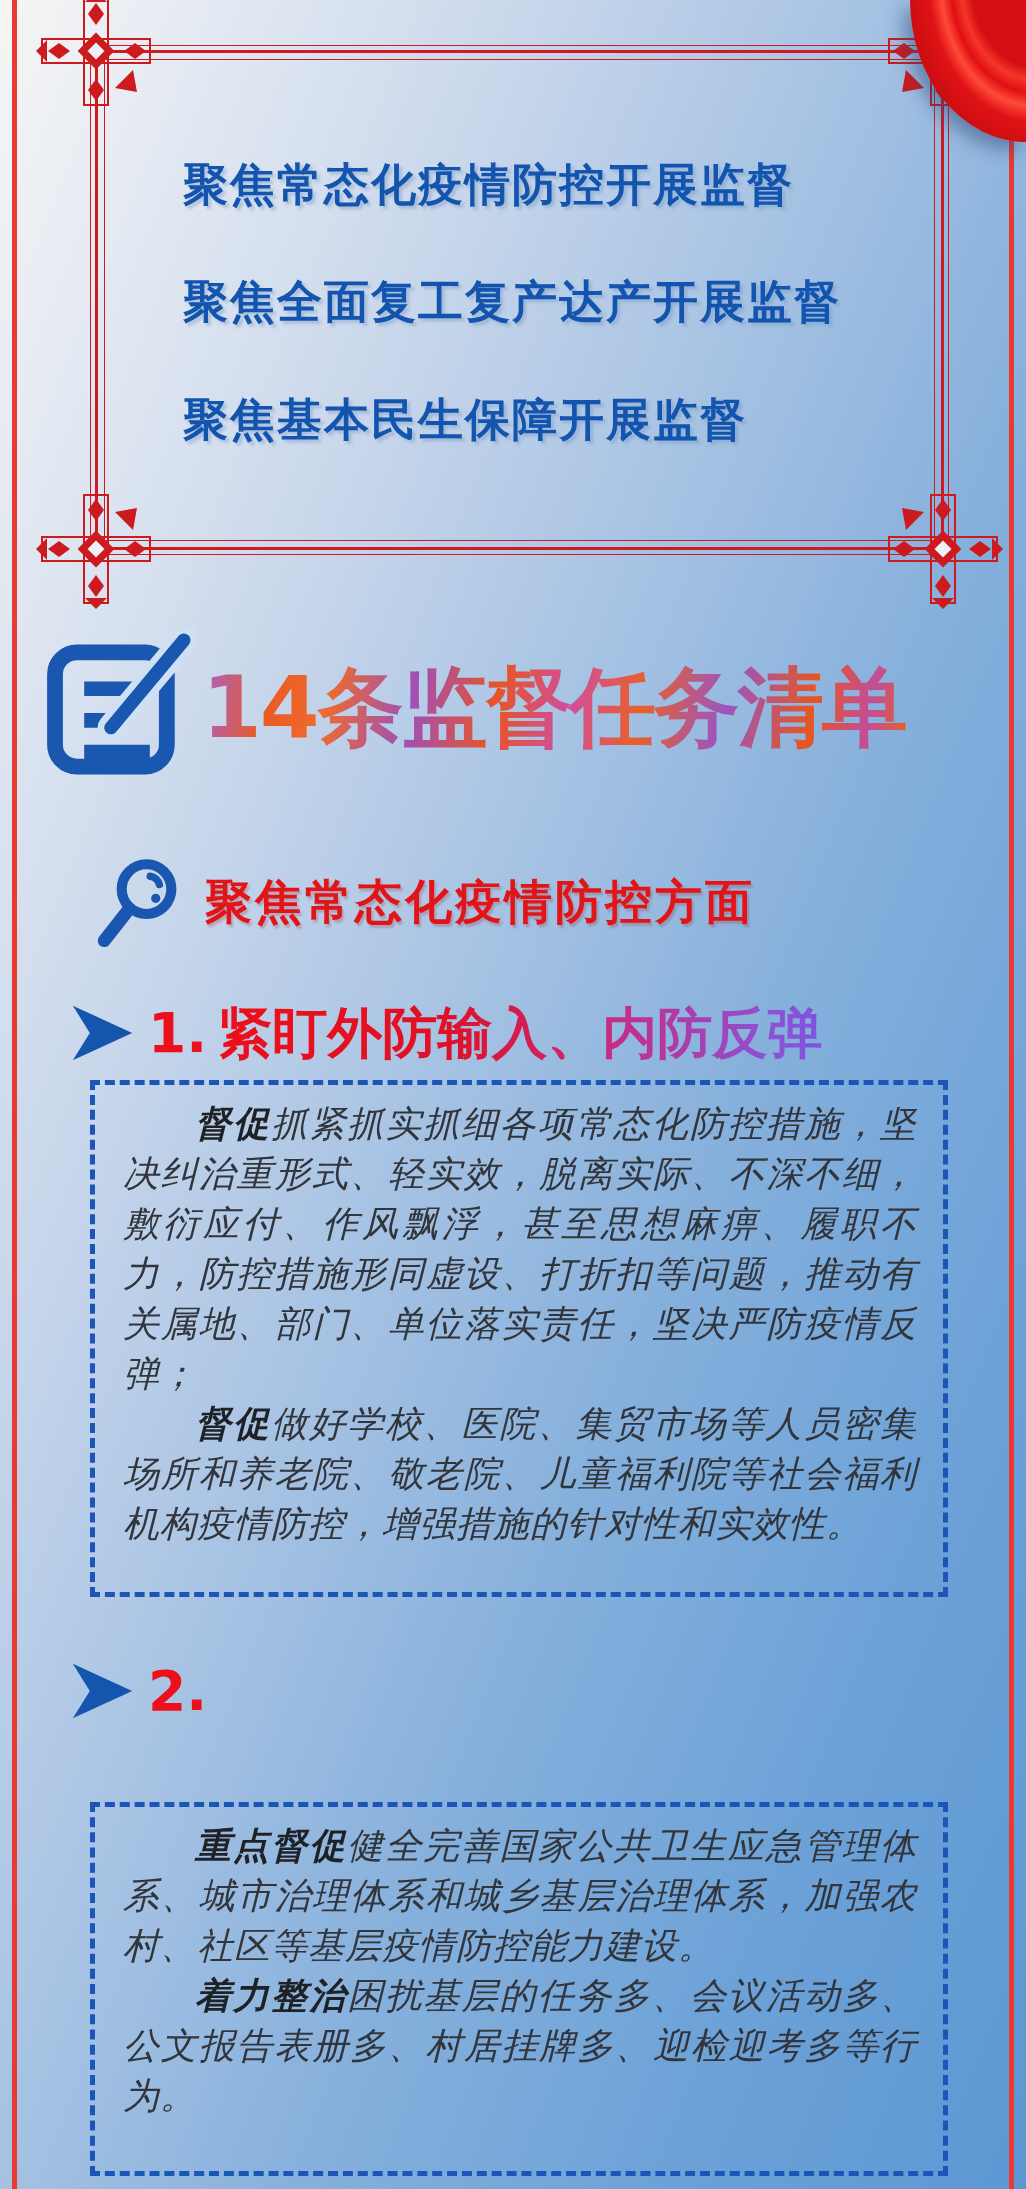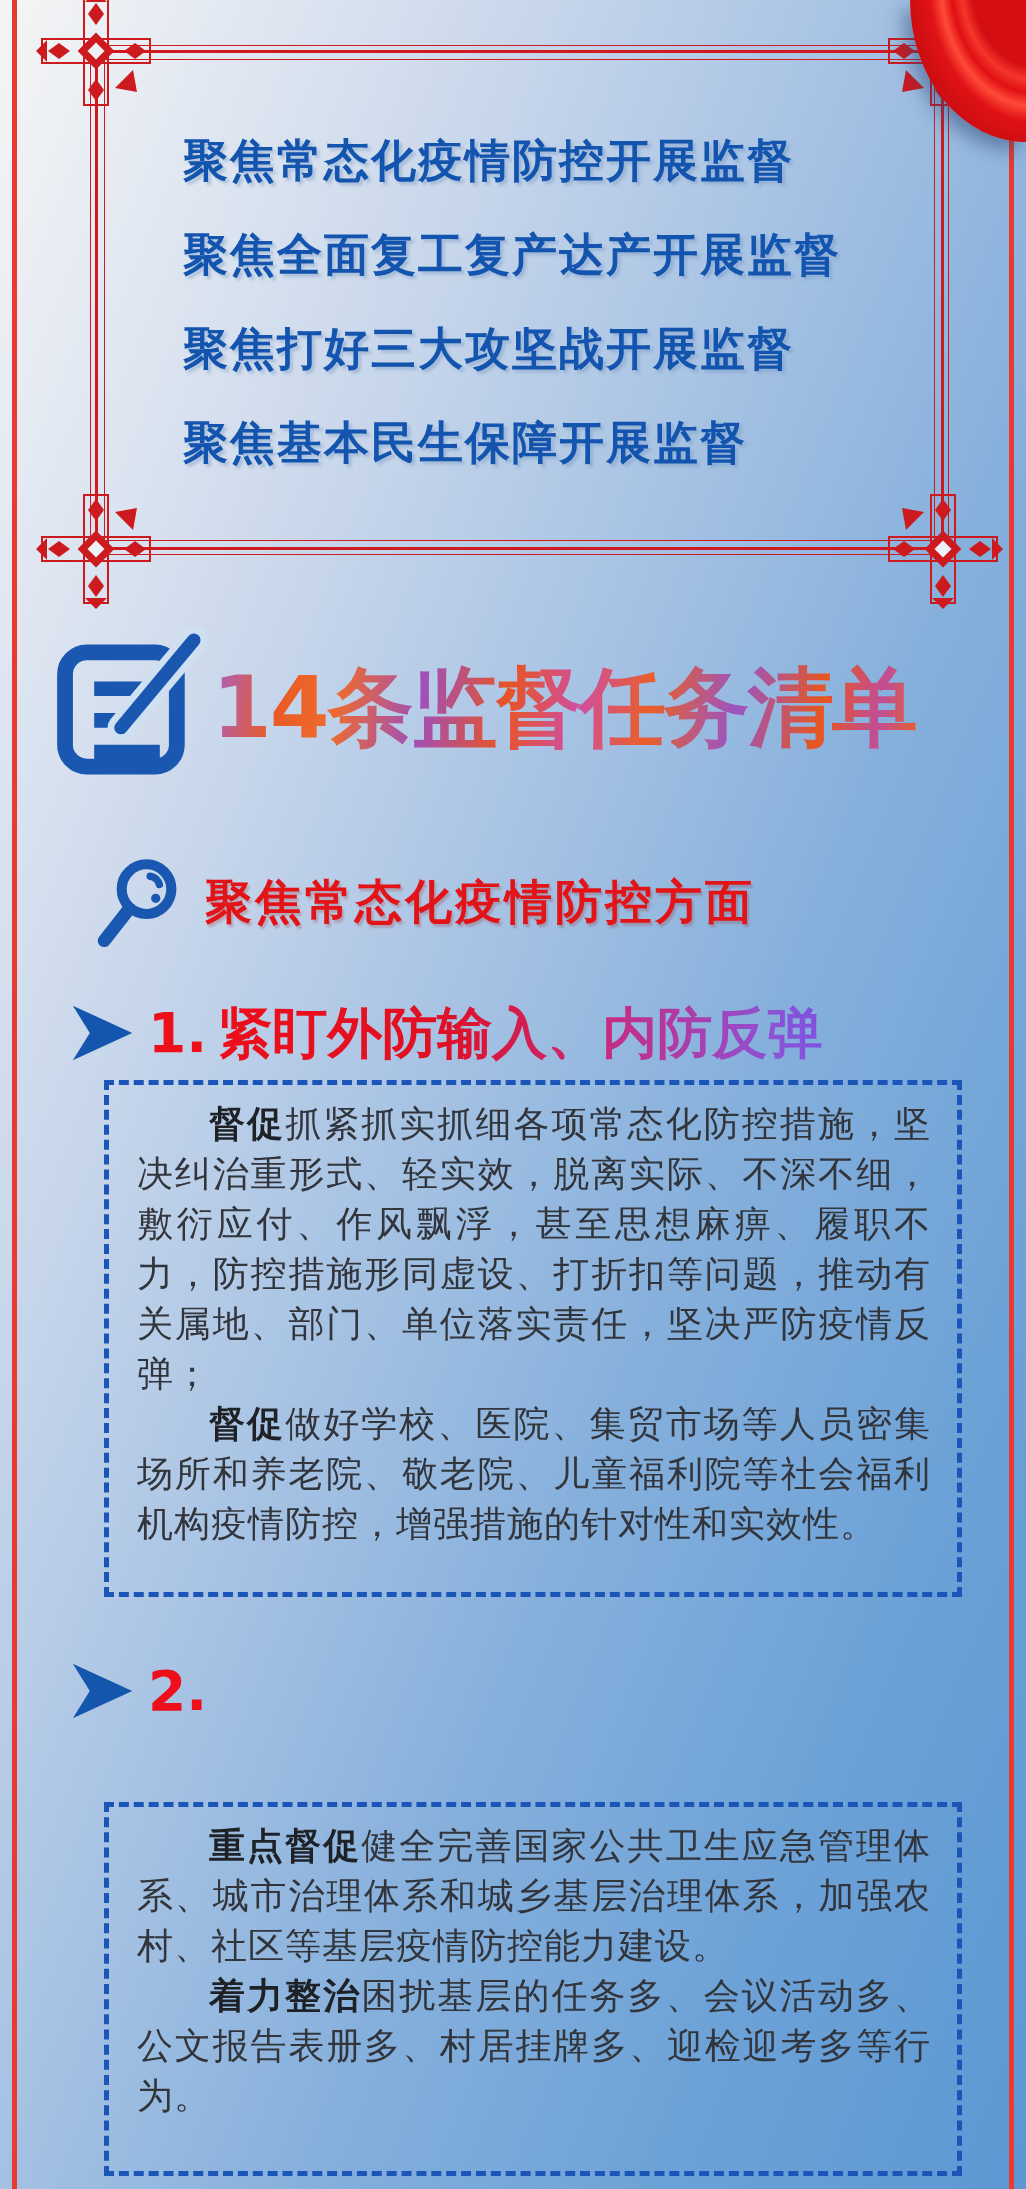--- a/index.html
+++ b/index.html
@@ -31,21 +31,21 @@
     font-size:45px;letter-spacing:2px;color:#1254ae;white-space:nowrap;
     text-shadow:3px 3px 3px rgba(110,145,190,.4);}
 
   .orn{position:absolute;width:120px;height:120px;z-index:3;}
   .orn.tl{left:-62px;top:-62px;}
   .orn.tr{right:-62px;top:-62px;transform:rotate(90deg);}
   .orn.br{right:-62px;bottom:-62px;transform:rotate(180deg);}
   .orn.bl{left:-62px;bottom:-62px;transform:rotate(270deg);}
 
   
-  .title-row{position:absolute;left:48px;top:628px;display:flex;align-items:center;z-index:2;}
+  .title-row{position:absolute;left:38px;top:628px;display:flex;align-items:center;z-index:2;}
   .edit-icon{width:158px;height:158px;flex:0 0 auto;}
   .big-title{font-size:86px;font-weight:900;letter-spacing:-2px;line-height:1;
     margin-left:6px;white-space:nowrap;
     background:linear-gradient(100deg,#a861c8 0%,#ea5b24 10%,#ef6b2d 18%,#a050b8 30%,#e85425 42%,#cf4f9e 52%,#ea5f28 62%,#9a55c2 74%,#e8551f 86%,#c14e96 94%,#ea5f28 100%);
     -webkit-background-clip:text;background-clip:text;color:transparent;}
 
   
   .focus-row{position:absolute;left:95px;top:852px;display:flex;align-items:center;z-index:2;}
   .mag-icon{width:92px;height:100px;flex:0 0 auto;}
   .focus-text{margin-left:18px;font-family:"DejaVu Serif","Liberation Serif",serif;
@@ -58,22 +58,22 @@
   .sec2{top:1656px;}
   .arrow-icon{width:66px;height:62px;flex:0 0 auto;margin-top:4px;}
   .sec-num{font-size:55px;font-weight:900;color:#ed0f1a;margin:0 10px 0 12px;line-height:70px;}
   .sec-lines{display:flex;flex-direction:column;}
   .grad-line{font-size:55px;font-weight:900;letter-spacing:0px;line-height:70px;white-space:nowrap;
     background:linear-gradient(92deg,#ed0f1a 0%,#e01025 38%,#c52d86 66%,#8c52d6 92%,#7e52e0 100%);
     -webkit-background-clip:text;background-clip:text;color:transparent;}
   .grad-line.second{margin-left:52px;}
 
   
-  .dashed-box{position:absolute;left:104px;width:858px;box-sizing:border-box;
-    border:5px dashed #1c55b8;padding:14px 26px 16px 28px;z-index:2;}
+  .dashed-box{position:absolute;left:90px;width:858px;box-sizing:border-box;
+    border:5px dashed #1c55b8;padding:14px 26px 16px 28px;z-index:2;font-style:italic;}
   .box1{top:1080px;min-height:517px;}
   .box2{top:1802px;min-height:374px;}
   .dashed-box p{margin:0;font-family:"DejaVu Serif","Liberation Serif",serif;
     font-size:36px;line-height:50px;color:#32353b;text-align:justify;text-indent:2em;
     letter-spacing:1px;}
   .dashed-box p .lead{font-family:"DejaVu Sans","Liberation Sans",sans-serif;
     font-weight:900;color:#1e2125;}
 
   .svg-defs{position:absolute;width:0;height:0;overflow:hidden;}
 </style>
@@ -113,21 +113,20 @@
       </svg>
     <svg class="orn br" viewBox="0 0 120 120">
         <use href="#corner-orn"></use>
       </svg>
     <svg class="orn bl" viewBox="0 0 120 120">
         <use href="#corner-orn"></use>
       </svg>
     <div class="frame-lines">
       <div class="frame-line">聚焦常态化疫情防控开展监督</div>
       <div class="frame-line">聚焦全面复工复产达产开展监督</div>
-      <div class="frame-line">聚焦打好三大攻坚战开展监督</div>
       <div class="frame-line">聚焦基本民生保障开展监督</div>
     </div>
   </div>
 
   <div class="title-row">
     <svg class="edit-icon" viewBox="0 0 130 130">
       <rect x="14" y="20" width="92" height="94" rx="18" fill="none" stroke="#1a57b0" stroke-width="13"></rect>
       <line x1="38" y1="50" x2="80" y2="50" stroke="#1a57b0" stroke-width="12"></line>
       <line x1="38" y1="76" x2="68" y2="76" stroke="#1a57b0" stroke-width="12"></line>
       <line x1="38" y1="102" x2="92" y2="102" stroke="#1a57b0" stroke-width="12"></line>

